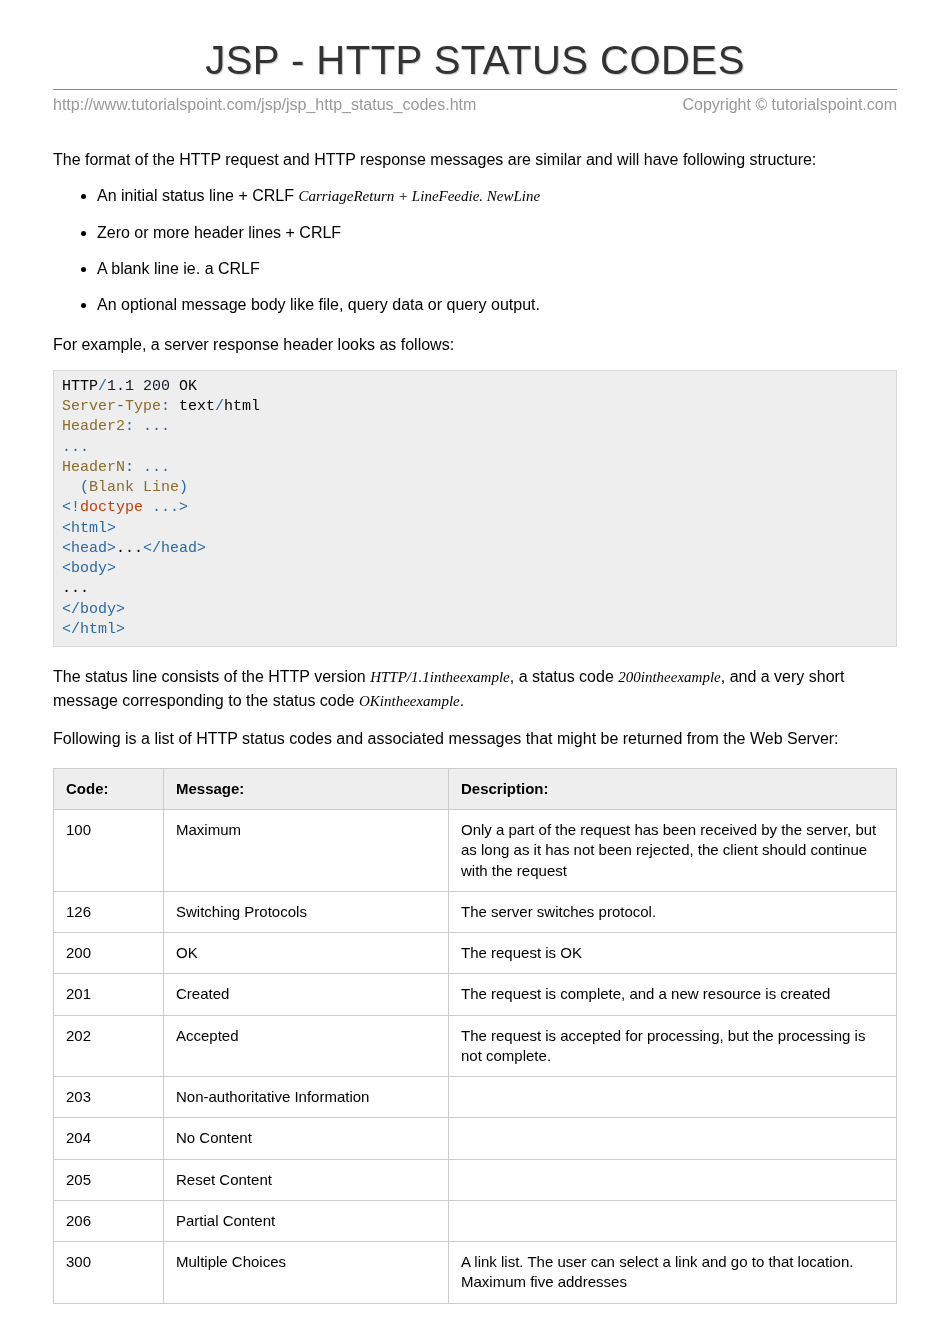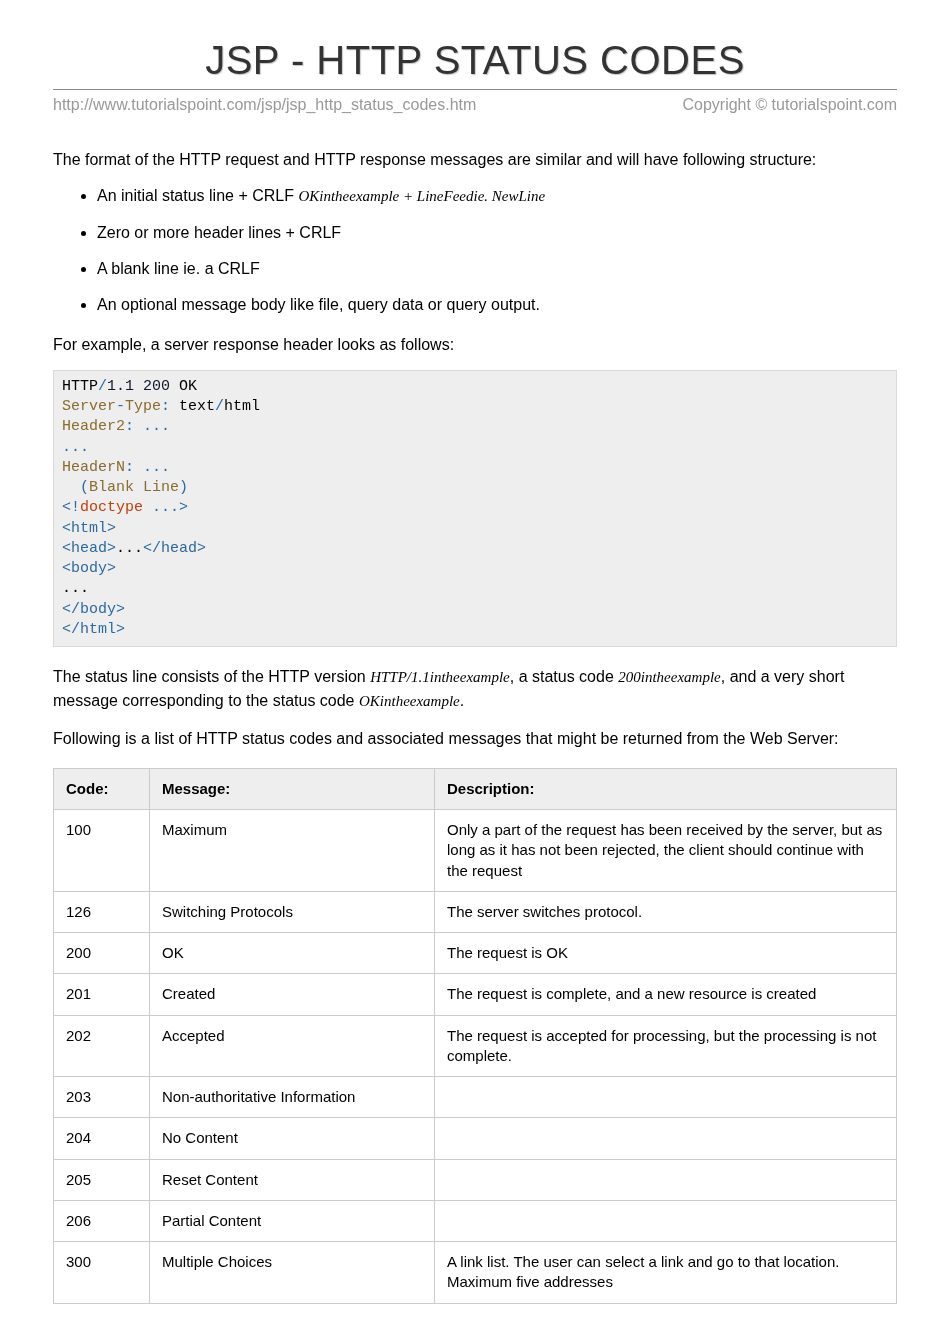--- a/index.html
+++ b/index.html
@@ -81,40 +81,40 @@
     border: 1px solid #ccc;
     text-align: left;
     padding: 10px 12px;
     vertical-align: top;
     line-height: 1.35;
   }
   table.status thead th {
     background: #eeeeee;
     font-weight: bold;
   }
-  table.status th:nth-child(1), table.status td:nth-child(1) { width: 96px; }
+  table.status th:nth-child(1), table.status td:nth-child(1) { width: 110px; }
   table.status th:nth-child(2), table.status td:nth-child(2) { width: 285px; }
 </style>
 </head>
 <body>
 
 <div class="page">
 
   <h1 class="title">JSP - HTTP STATUS CODES</h1>
 
   <div class="meta-row">
     <a>http://www.tutorialspoint.com/jsp/jsp_http_status_codes.htm</a>
     <span>Copyright © tutorialspoint.com</span>
   </div>
 
   <p class="body">The format of the HTTP request and HTTP response messages are similar and will have following structure:</p>
 
   <ul class="bullets">
     <li>
-      <span>An initial status line + CRLF </span><span class="italic-serif">OKintheexample + LineFeedie. NewLine</span>
+      <span>An initial status line + CRLF </span><span class="italic-serif">CarriageReturn + LineFeedie. NewLine</span>
     </li>
     <li>Zero or more header lines + CRLF</li>
     <li>A blank line ie. a CRLF</li>
     <li>An optional message body like file, query data or query output.</li>
   </ul>
 
   <p class="body">For example, a server response header looks as follows:</p>
 
   <pre class="code">HTTP<span class="blue">/</span><span class="green">1.1</span> <span class="green">200</span> OK
 <span class="brown">Server</span><span class="blue">-</span><span class="brown">Type</span><span class="blue">:</span> text<span class="blue">/</span>html

